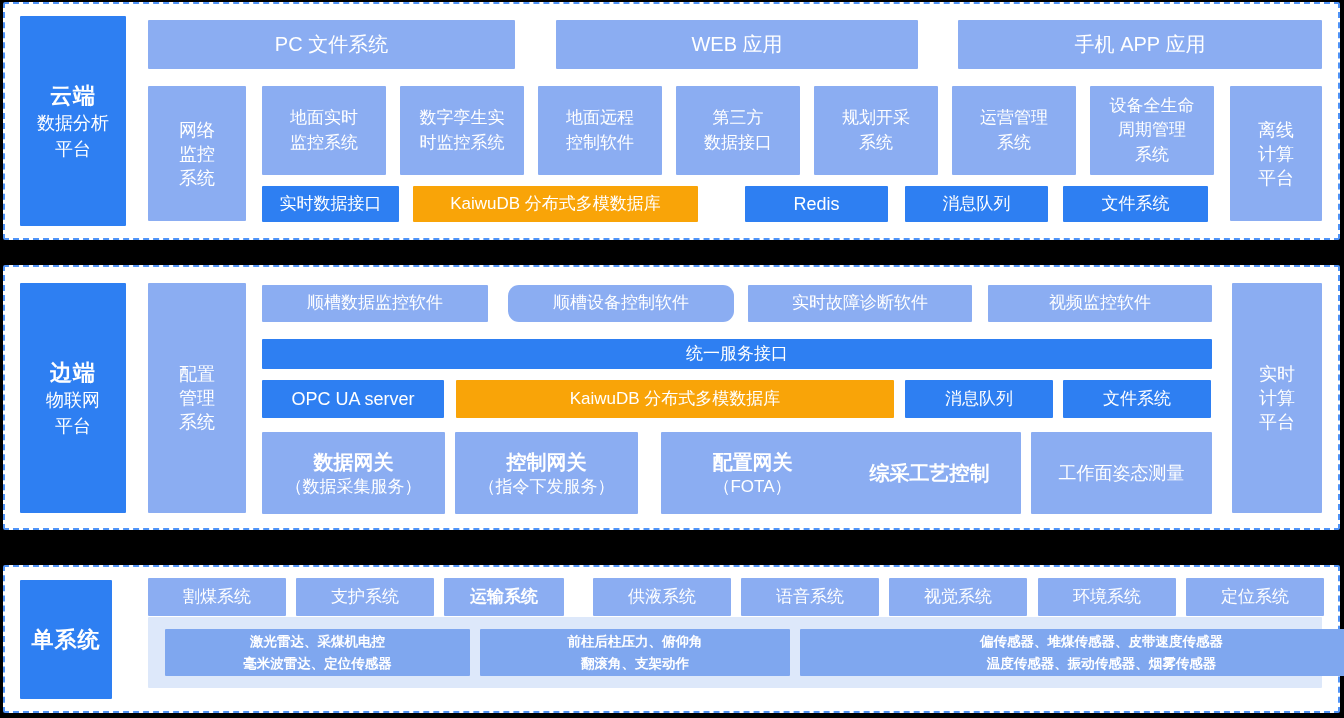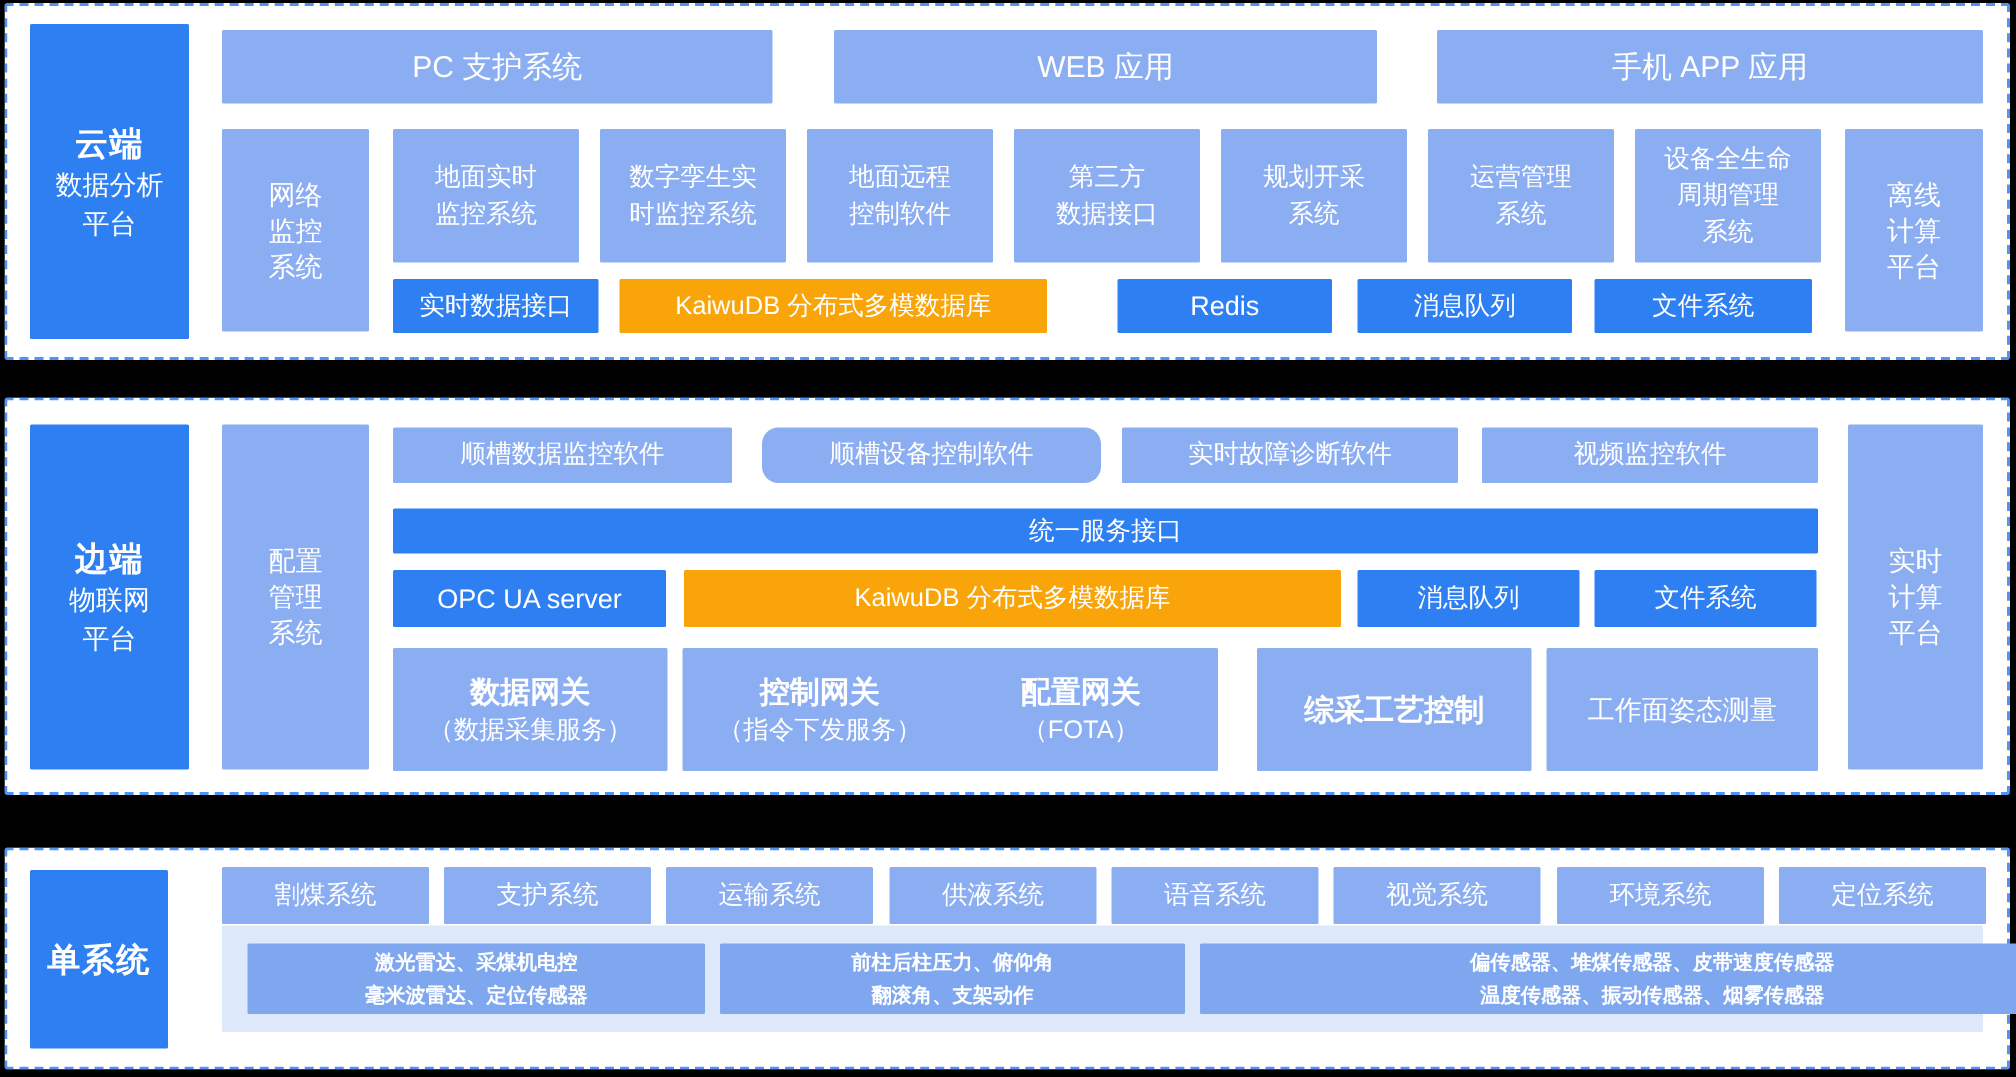--- a/index.html
+++ b/index.html
@@ -51,21 +51,21 @@
 
 <div class="page">
 
   <section class="panel" style="left:3px;top:2px;width:1337px;height:238px;">
     <div class="box dark" style="left:15px;top:12px;width:106px;height:210px;">
       <div class="side-title">云端</div>
       <div class="side-sub">数据分析
 平台</div>
     </div>
 
-    <div class="box light fs20" style="left:143px;top:16px;width:367px;height:49px;">PC 支护系统</div>
+    <div class="box light fs20" style="left:143px;top:16px;width:367px;height:49px;">PC 文件系统</div>
     <div class="box light fs20" style="left:551px;top:16px;width:362px;height:49px;">WEB 应用</div>
     <div class="box light fs20" style="left:953px;top:16px;width:364px;height:49px;">手机 APP 应用</div>
 
     <div class="box light fs18" style="left:143px;top:82px;width:98px;height:135px;">网络
 监控
 系统</div>
 
     <div class="box light fs17" style="left:257px;top:82px;width:124px;height:89px;">地面实时
 监控系统</div>
     <div class="box light fs17" style="left:395px;top:82px;width:124px;height:89px;">数字孪生实
@@ -117,40 +117,40 @@
     <div class="box dark fs17" style="left:1058px;top:113px;width:148px;height:38px;">文件系统</div>
 
     <div class="box light" style="left:257px;top:165px;width:183px;height:82px;">
       <div class="gw-title">数据网关</div>
       <div class="gw-sub">（数据采集服务）</div>
     </div>
     <div class="box light" style="left:450px;top:165px;width:183px;height:82px;">
       <div class="gw-title">控制网关</div>
       <div class="gw-sub">（指令下发服务）</div>
     </div>
-    <div class="box light" style="left:624px;top:165px;width:183px;height:82px;">
+    <div class="box light" style="left:656px;top:165px;width:183px;height:82px;">
       <div class="gw-title">配置网关</div>
       <div class="gw-sub">（FOTA）</div>
     </div>
     <div class="box light fs20 bold" style="left:833px;top:165px;width:183px;height:82px;">综采工艺控制</div>
     <div class="box light fs18" style="left:1026px;top:165px;width:181px;height:82px;">工作面姿态测量</div>
 
     <div class="box light fs18" style="left:1227px;top:16px;width:90px;height:230px;">实时
 计算
 平台</div>
   </section>
 
   <section class="panel" style="left:3px;top:565px;width:1337px;height:148px;">
     <div class="box dark" style="left:15px;top:13px;width:92px;height:119px;">
       <div class="side-title">单系统</div>
     </div>
 
     <div class="box light fs17" style="left:143px;top:11px;width:138px;height:38px;">割煤系统</div>
     <div class="box light fs17" style="left:291px;top:11px;width:138px;height:38px;">支护系统</div>
-    <div class="box light fs17" style="left:439px;top:11px;width:138px;height:38px;">运输系统</div>
+    <div class="box light fs17" style="left:439px;top:11px;width:120px;height:38px;font-weight:bold;">运输系统</div>
     <div class="box light fs17" style="left:588px;top:11px;width:138px;height:38px;">供液系统</div>
     <div class="box light fs17" style="left:736px;top:11px;width:138px;height:38px;">语音系统</div>
     <div class="box light fs17" style="left:884px;top:11px;width:138px;height:38px;">视觉系统</div>
     <div class="box light fs17" style="left:1033px;top:11px;width:138px;height:38px;">环境系统</div>
     <div class="box light fs17" style="left:1181px;top:11px;width:138px;height:38px;">定位系统</div>
 
     <div class="box pale" style="left:143px;top:50px;width:1174px;height:71px;padding-left:31px;">
       <div class="box sensor fs14" style="left:17px;top:12px;width:305px;height:47px;">激光雷达、采煤机电控
 毫米波雷达、定位传感器</div>
       <div class="box sensor fs14" style="left:332px;top:12px;width:310px;height:47px;">前柱后柱压力、俯仰角

